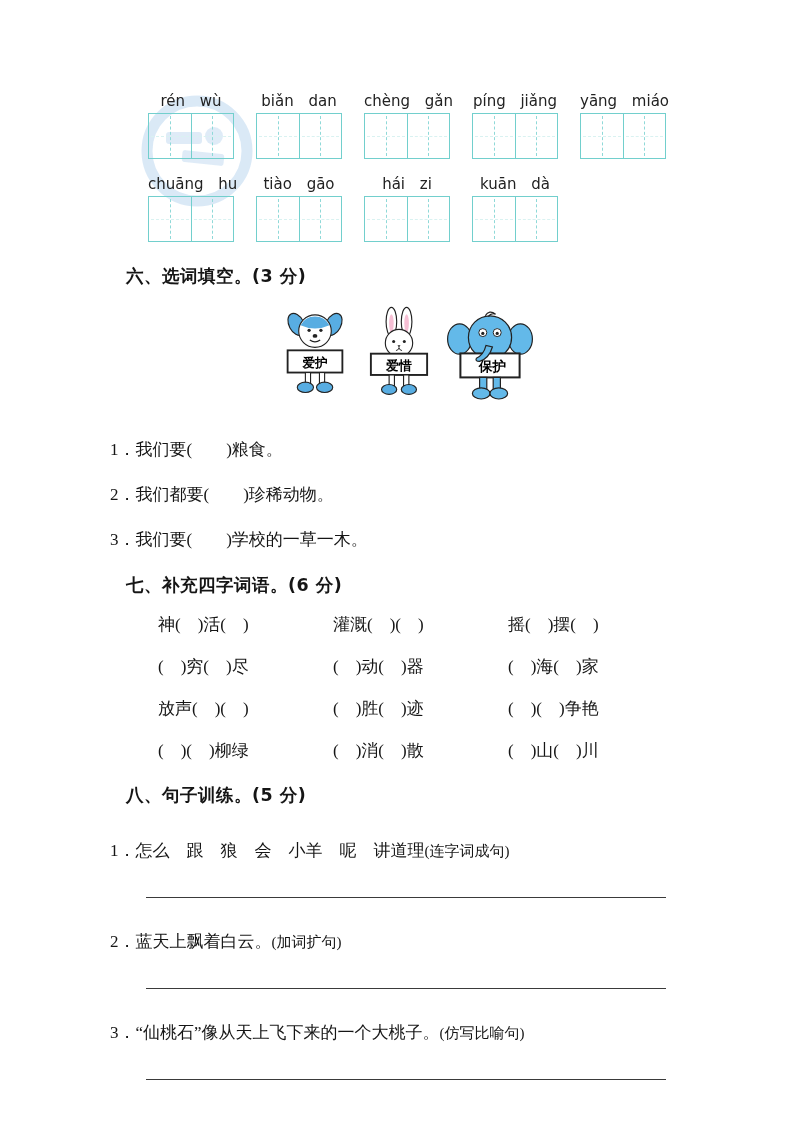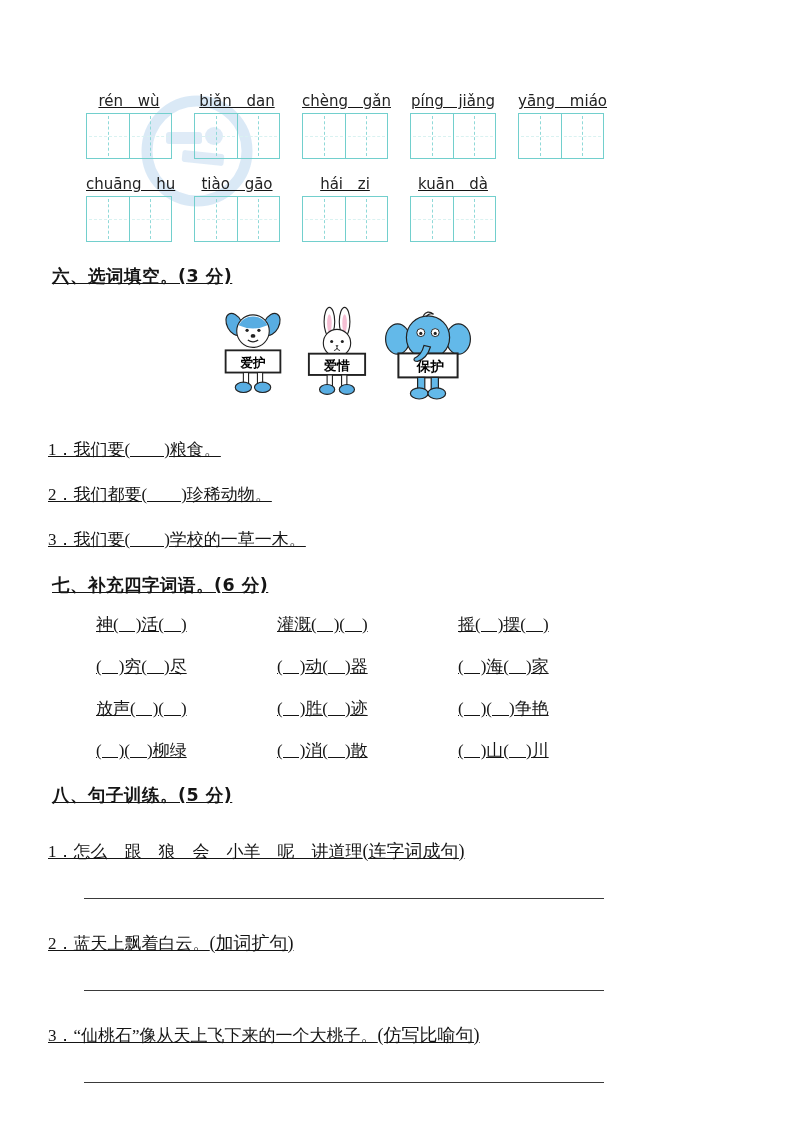--- a/index.html
+++ b/index.html
@@ -1,21 +1,21 @@
 <!DOCTYPE html>
 <html><head>
 <meta charset="utf-8">
 <style>
   html,body{margin:0;padding:0;background:#888;}
   .page{
     width:793px;height:1122px;background:#ffffff;position:relative;overflow:hidden;
     font-family:"Liberation Serif","DejaVu Serif",serif;color:#151515;
     margin:0 auto;box-sizing:border-box;
   }
-  .content{padding:92px 110px 0 48px;position:relative;z-index:1;text-decoration:underline;}
+  .content{padding:92px 110px 0 110px;position:relative;z-index:1;}
 
   
   .watermark{position:absolute;left:136px;top:90px;width:122px;height:122px;opacity:.45;z-index:0;pointer-events:none;}
 
   
   .pin-block{margin-left:38px;position:relative;z-index:1;}
   .pin-row{display:flex;gap:22px;margin-bottom:16px;}
   .pin-group{width:86px;}
   .pinyin-label{
     font-family:"DejaVu Sans","Liberation Sans",sans-serif;
@@ -23,41 +23,41 @@
   }
   .wgrid{display:flex;border:1px solid #72cfcd;background:transparent;}
   .wcell{position:relative;width:42px;height:44px;}
   .wcell + .wcell{border-left:1px solid #72cfcd;}
   .wcell::before{content:"";position:absolute;left:50%;top:2px;bottom:2px;width:0;border-left:1px dashed #8fd9d8;}
   .wcell::after{content:"";position:absolute;top:50%;left:2px;right:2px;height:0;border-top:1px dashed #d9f2f1;}
 
   
   .sec-title{
     font-family:"DejaVu Sans","Liberation Sans",sans-serif;
-    font-size:17.5px;font-weight:bold;letter-spacing:.5px;margin:20px 0 10px 4px;white-space:pre;
+    font-size:17.5px;font-weight:bold;letter-spacing:.5px;margin:20px 0 10px 16px;white-space:pre;
   }
   .sec-title.first{margin-top:22px;}
 
   
   .animals{display:flex;gap:9px;margin:6px 0 14px 168px;}
   .animal{display:block;}
   .sign-text{font-family:"DejaVu Sans","Liberation Sans",sans-serif;font-weight:bold;}
 
   
   .q-item{font-size:17px;line-height:24px;margin-bottom:21px;white-space:pre-wrap;}
 
   
   .w7-block{margin-left:48px;margin-top:16px;}
   .w7-row{display:flex;margin-bottom:18px;}
   .w7-cell{display:inline-block;width:181px;font-size:17px;line-height:24px;white-space:pre;}
 
   
   .s8-item .s8-prompt{font-size:17px;line-height:24px;margin-top:32px;white-space:pre-wrap;}
   .s8-item:first-of-type .s8-prompt{margin-top:22px;}
-  .s8-note{font-size:18px;margin-top:41px;}
+  .s8-note{font-size:15px;margin-top:41px;}
   .answer-line{margin:33px 6px 0 36px;width:520px;border-bottom:1px solid #3a3a3a;height:1px;}
 </style>
 </head>
 <body>
 
 <div class="page">
 
   <svg class="watermark" viewBox="0 0 122 122" aria-hidden="true">
     <circle cx="61" cy="61" r="50" fill="none" stroke="#aecfed" stroke-width="11"></circle>
     <rect x="30" y="42" width="36" height="12" rx="3" fill="#b9d5ef"></rect>

